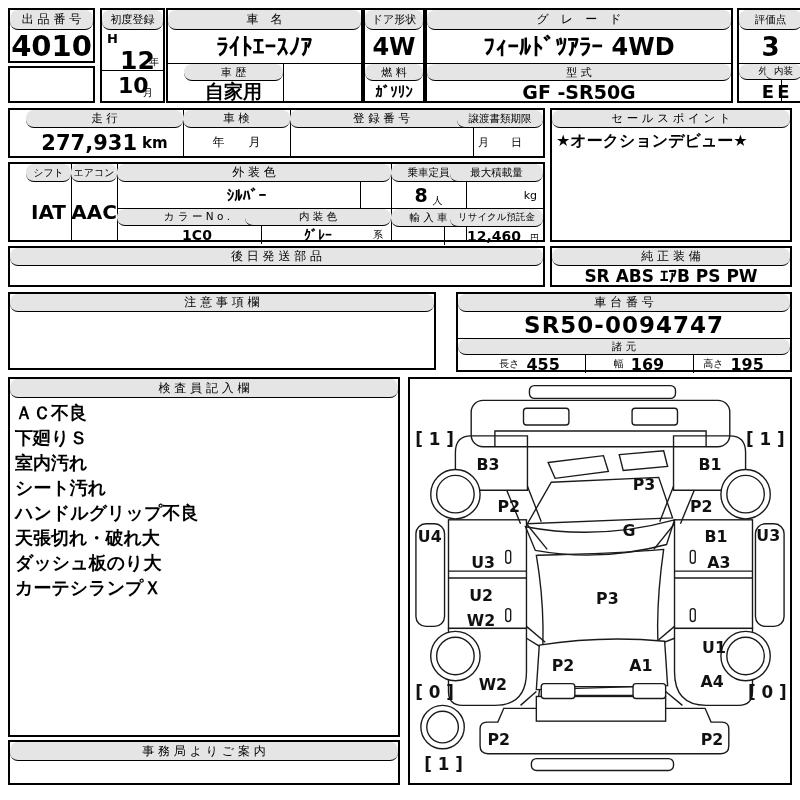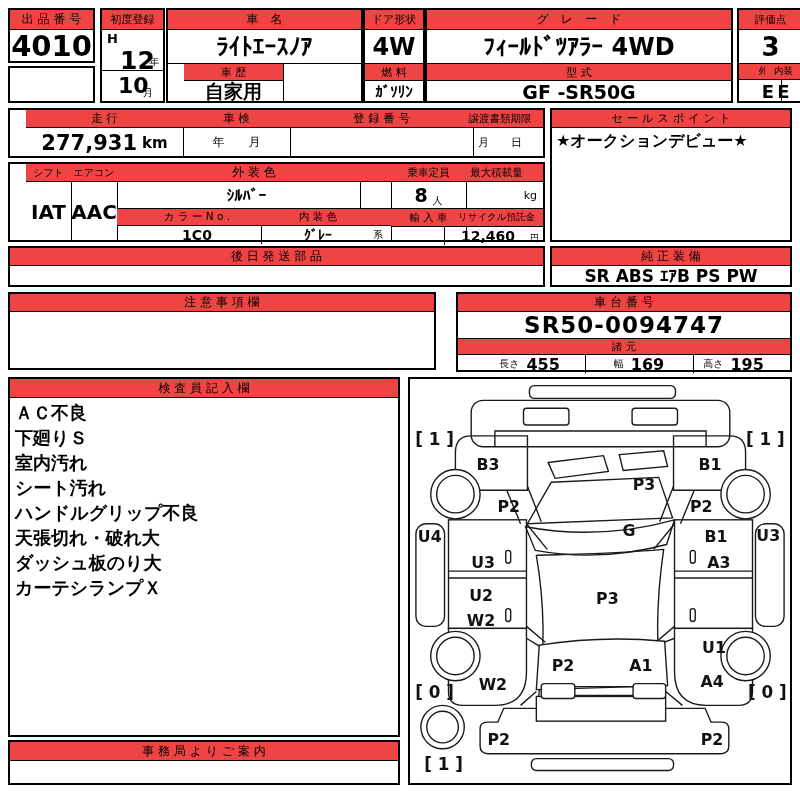--- a/index.html
+++ b/index.html
@@ -1,21 +1,21 @@
 <!DOCTYPE html>
 <html><head>
 <meta charset="utf-8">
 <style>
   html,body{margin:0;padding:0;background:#fff;}
   .sheet{position:relative;width:800px;height:800px;background:#fff;
          font-family:"DejaVu Sans",sans-serif;color:#000;overflow:hidden;}
   .abs{position:absolute;box-sizing:border-box;}
   .box{border:2px solid #000;background:#fff;}
-  .hdr{background:#ef4444;border-bottom:1px solid #000;display:flex;align-items:center;
-       justify-content:center;font-size:12px;white-space:nowrap;overflow:hidden;}
+  .hdr{background:#e5e5e5;border-bottom:1px solid #000;display:flex;align-items:center;
+       justify-content:center;font-size:12px;white-space:nowrap;overflow:hidden;border-radius:8px;}
   .val{display:flex;align-items:center;justify-content:center;font-weight:bold;white-space:nowrap;}
   .col{position:absolute;top:0;bottom:0;}
   .br{border-right:1px solid #000;padding-left:16px;}
   .bb{border-bottom:1px solid #000;}
   .unit{font-weight:normal;}
   .insp-item{font-size:18px;font-weight:bold;line-height:25px;white-space:nowrap;}
   .legend{font-size:9.5px;white-space:nowrap;overflow:hidden;letter-spacing:0px;}
   svg .ln{fill:none;stroke:#1a1a1a;stroke-width:1.4;}
   svg .fw{fill:#fff;stroke:#1a1a1a;stroke-width:1.4;}
   svg .dlabel{font-family:"DejaVu Sans",sans-serif;font-weight:bold;fill:#111;}
@@ -144,21 +144,21 @@
       </div>
       <div class="hdr" style="height:17px;font-size:10.5px">輸 入 車</div>
       <div style="position:relative;height:18px">
         <div class="col br" style="left:0;width:37px"></div>
       </div>
     </div>
     <div class="col" style="left:440px;right:0">
       <div class="hdr" style="height:17px;font-size:10.5px">最大積載量</div>
       <div class="val bb unit" style="height:26px;font-size:11px;font-weight:normal;justify-content:flex-end;padding-right:6px">kg</div>
       <div class="hdr" style="height:17px;font-size:9.5px">リサイクル預託金</div>
-      <div class="val" style="height:18px;font-size:14px;justify-content:flex-end;padding-right:4px;gap:15px">
+      <div class="val" style="height:18px;font-size:14px;justify-content:flex-end;padding-right:4px;gap:9px">
         <span>12,460</span>
         <span class="unit" style="font-size:9px;align-self:flex-end">円</span>
       </div>
     </div>
   </div>
 
   <div class="abs box" style="left:8px;top:246px;width:537px;height:41px">
     <div class="hdr" style="height:17px">後 日 発 送 部 品</div>
     <div class="val"></div>
   </div>

